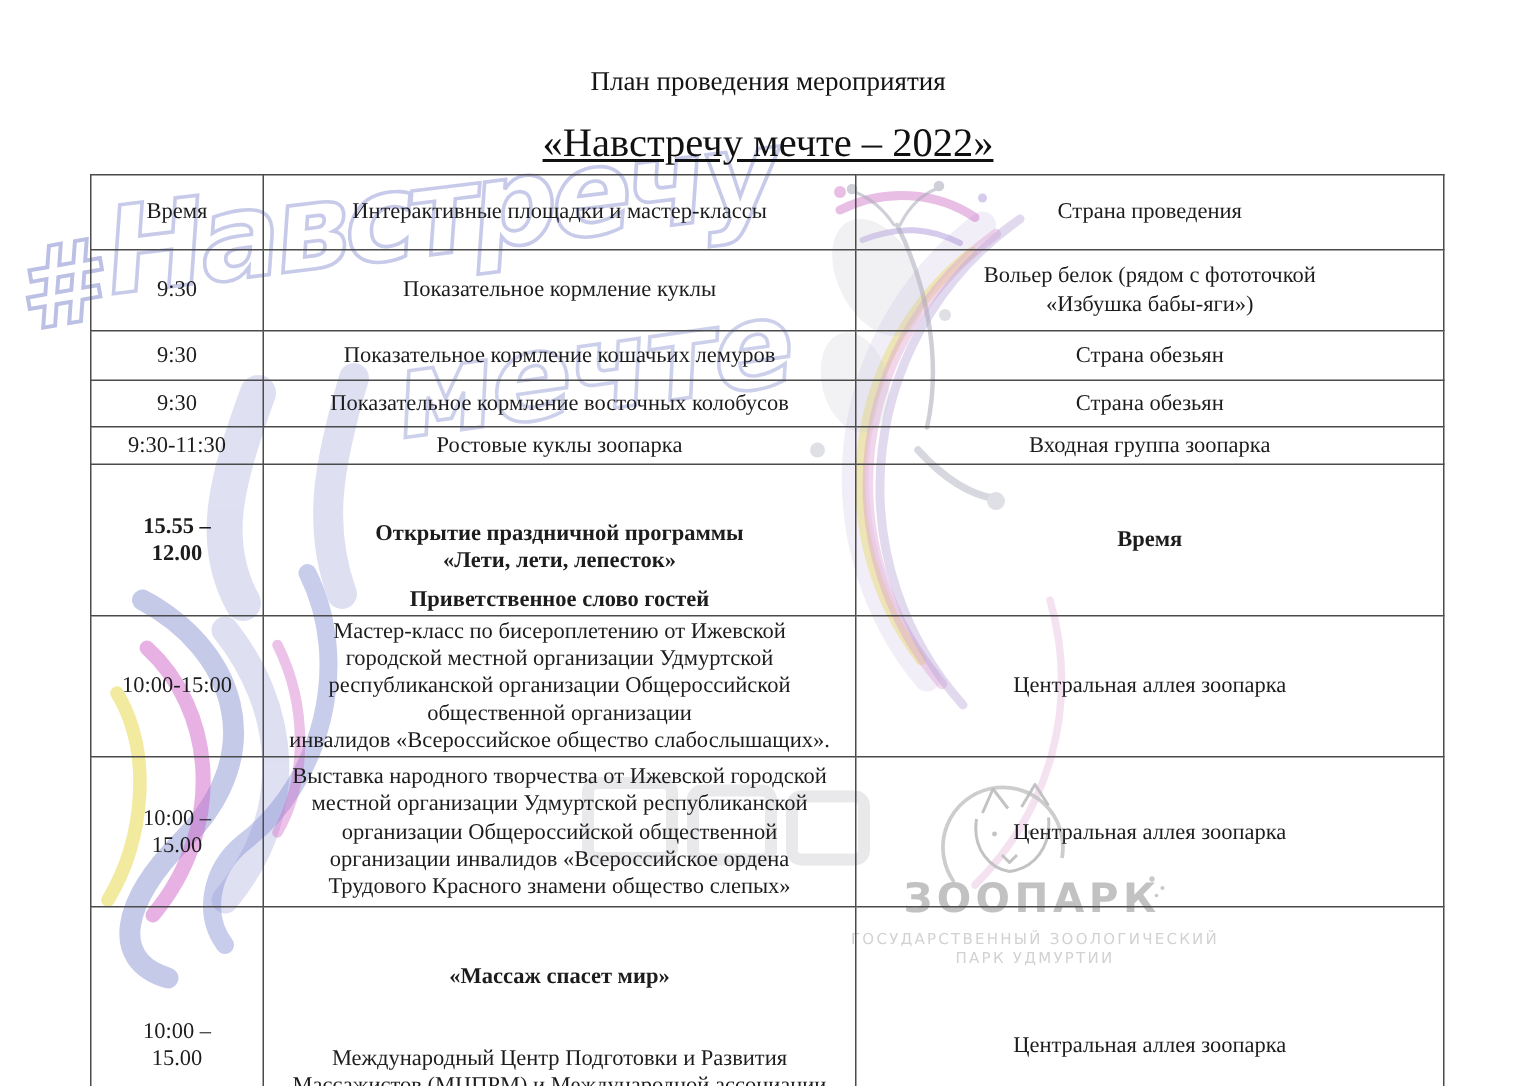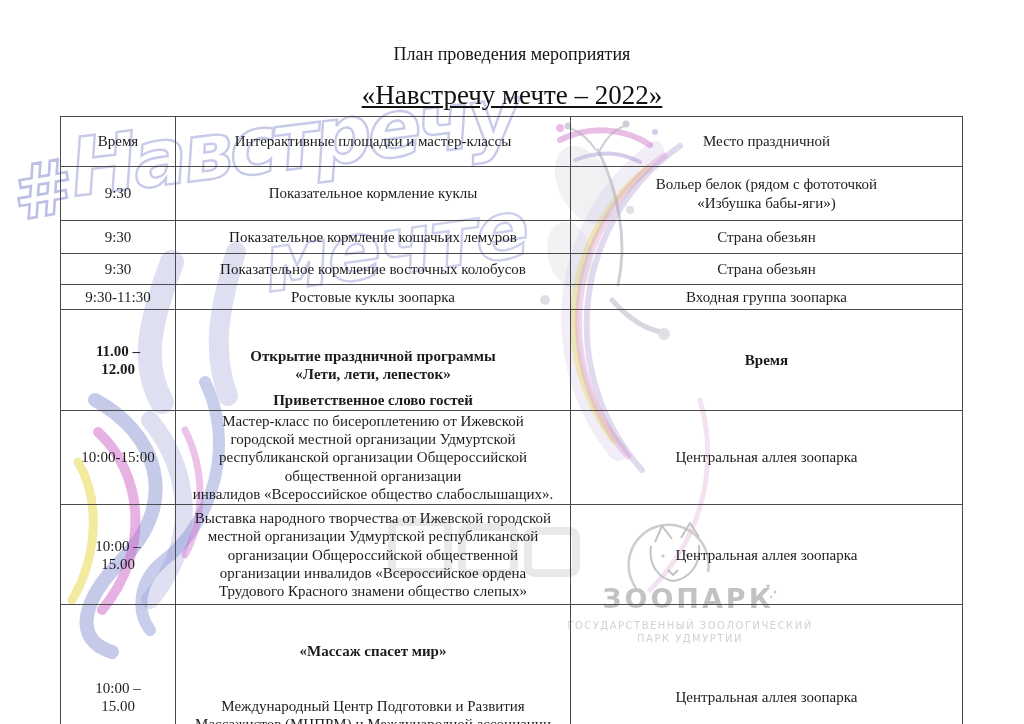--- a/index.html
+++ b/index.html
@@ -140,21 +140,21 @@
     <table class="sched">
       <colgroup>
         <col style="width:115px">
         <col style="width:395px">
         <col style="width:392px">
       </colgroup>
       <thead>
         <tr class="hrow">
           <th>Время</th>
           <th>Интерактивные площадки и мастер-классы</th>
-          <th>Место праздничной</th>
+          <th>Страна проведения</th>
         </tr>
       </thead>
       <tbody>
         <tr class="r0">
           <td>9:30</td>
           <td>Показательное кормление куклы</td>
           <td><span class="pre">Вольер белок (рядом с фототочкой
 «Избушка бабы-яги»)</span></td>
         </tr>
         <tr class="r1">
@@ -166,21 +166,21 @@
           <td>9:30</td>
           <td>Показательное кормление восточных колобусов</td>
           <td>Страна обезьян</td>
         </tr>
         <tr class="r3">
           <td>9:30-11:30</td>
           <td>Ростовые куклы зоопарка</td>
           <td>Входная группа зоопарка</td>
         </tr>
         <tr class="r4">
-          <td><span class="pre bold">11.00 –
+          <td><span class="pre bold">15.55 –
 12.00</span></td>
           <td>
             <span class="pre bold blk">Открытие праздничной программы
 «Лети, лети, лепесток»</span>
             <span class="bold para2">Приветственное слово гостей</span>
           </td>
           <td class="vtop"><span class="bold">Время</span></td>
         </tr>
         <tr class="r5">
           <td>10:00-15:00</td>

